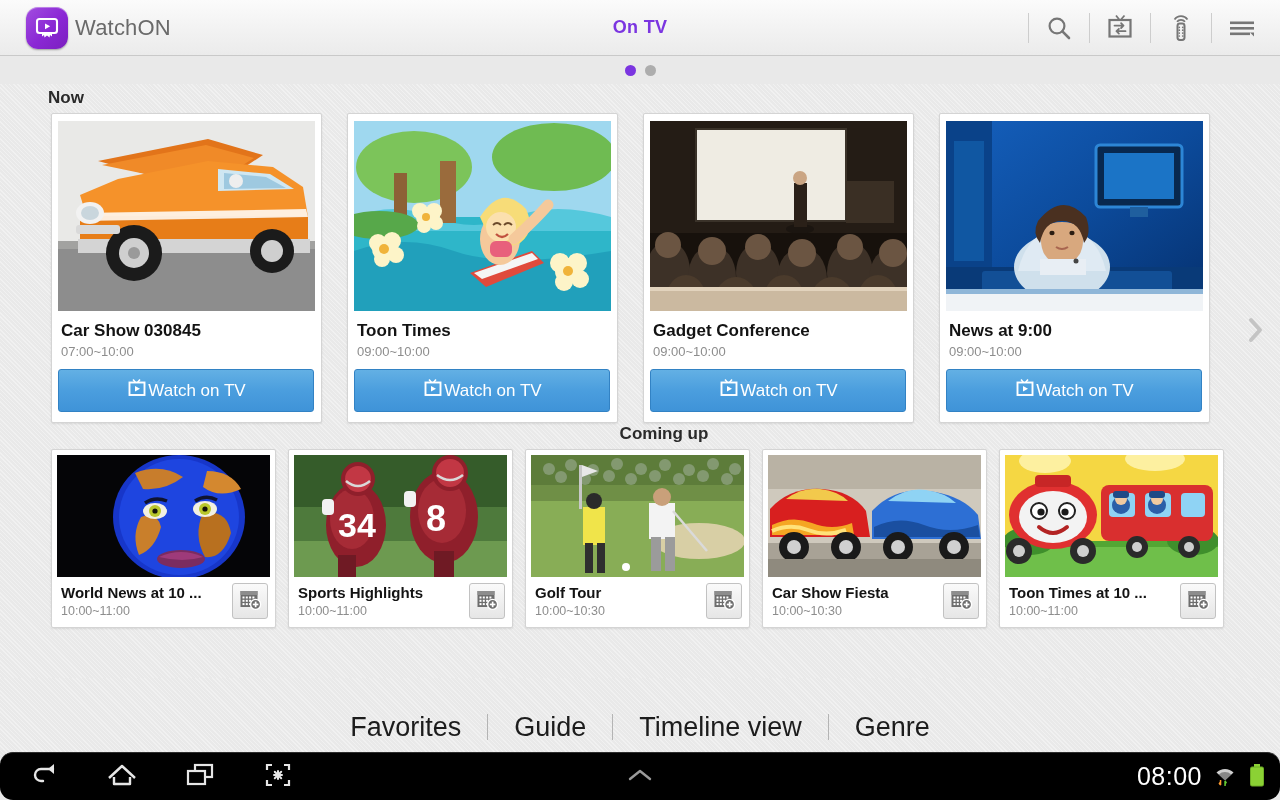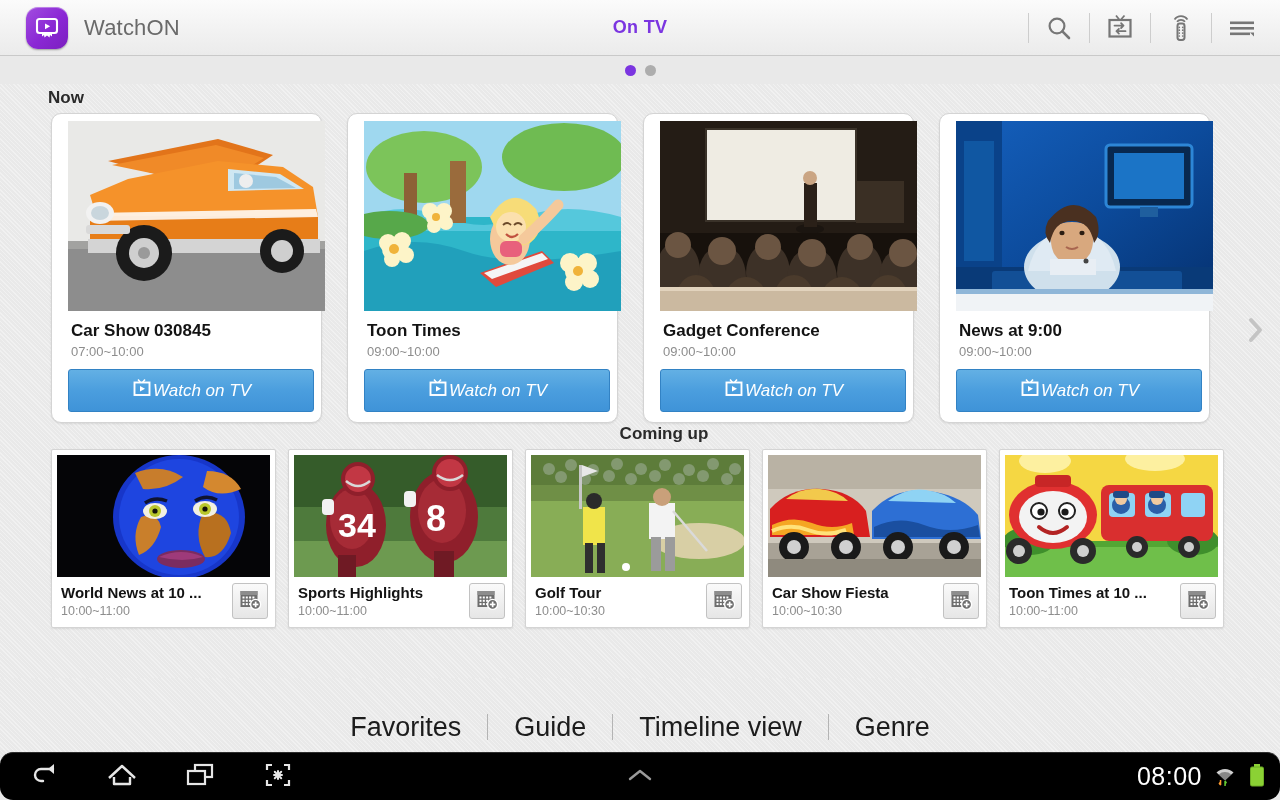--- a/index.html
+++ b/index.html
@@ -34,21 +34,21 @@
     width: 42px; height: 42px;
     border-radius: 12px;
     background: linear-gradient(135deg, #a24de0 0%, #8a27d4 55%, #7b1fbf 100%);
     box-shadow: 0 1px 2px rgba(0,0,0,.35), inset 0 1px 0 rgba(255,255,255,.35);
     display: flex; align-items: center; justify-content: center;
     flex: 0 0 auto;
   }
   .app-logo svg { display:block; }
 
   .app-name {
-    margin-left: 16px;
+    margin-left: 7px;
     font-size: 22px;
     color: #6a6a6a;
     letter-spacing: .2px;
     white-space: nowrap;
   }
 
   .header-title {
     position: absolute;
     left: 0; right: 0;
     text-align: center;
@@ -117,23 +117,23 @@
     margin: 5px 0 0 0;
     padding-left: 51px;
     display: flex;
     gap: 25px;
   }
 
   .now-card {
     width: 271px;
     background: #ffffff;
     border: 1px solid #d4d4d4;
-    border-radius: 10px;
+    border-radius: 2px;
     box-shadow: 0 1px 2px rgba(0,0,0,.09);
-    padding: 7px 7px 0 16px;
+    padding: 7px 7px 0 6px;
     cursor: pointer;
     flex: 0 0 auto;
   }
 
   .now-thumb {
     width: 257px;
     height: 190px;
     overflow: hidden;
     position: relative;
     background: #bbb;
@@ -158,21 +158,20 @@
   .watch-btn {
     margin: 10px 0 10px 0;
     height: 43px;
     border-radius: 3px;
     background: linear-gradient(to bottom, #63b0e4 0%, #4b9ede 50%, #3f93d8 100%);
     border: 1px solid #3282c4;
     display: flex;
     align-items: center;
     justify-content: center;
     cursor: pointer;
-    font-style: italic;
   }
   .watch-btn .wlabel {
     color: #ffffff;
     font-size: 17px;
   }
 
   .carousel-next {
     position: absolute;
     right: 8px;
     top: 196px;

